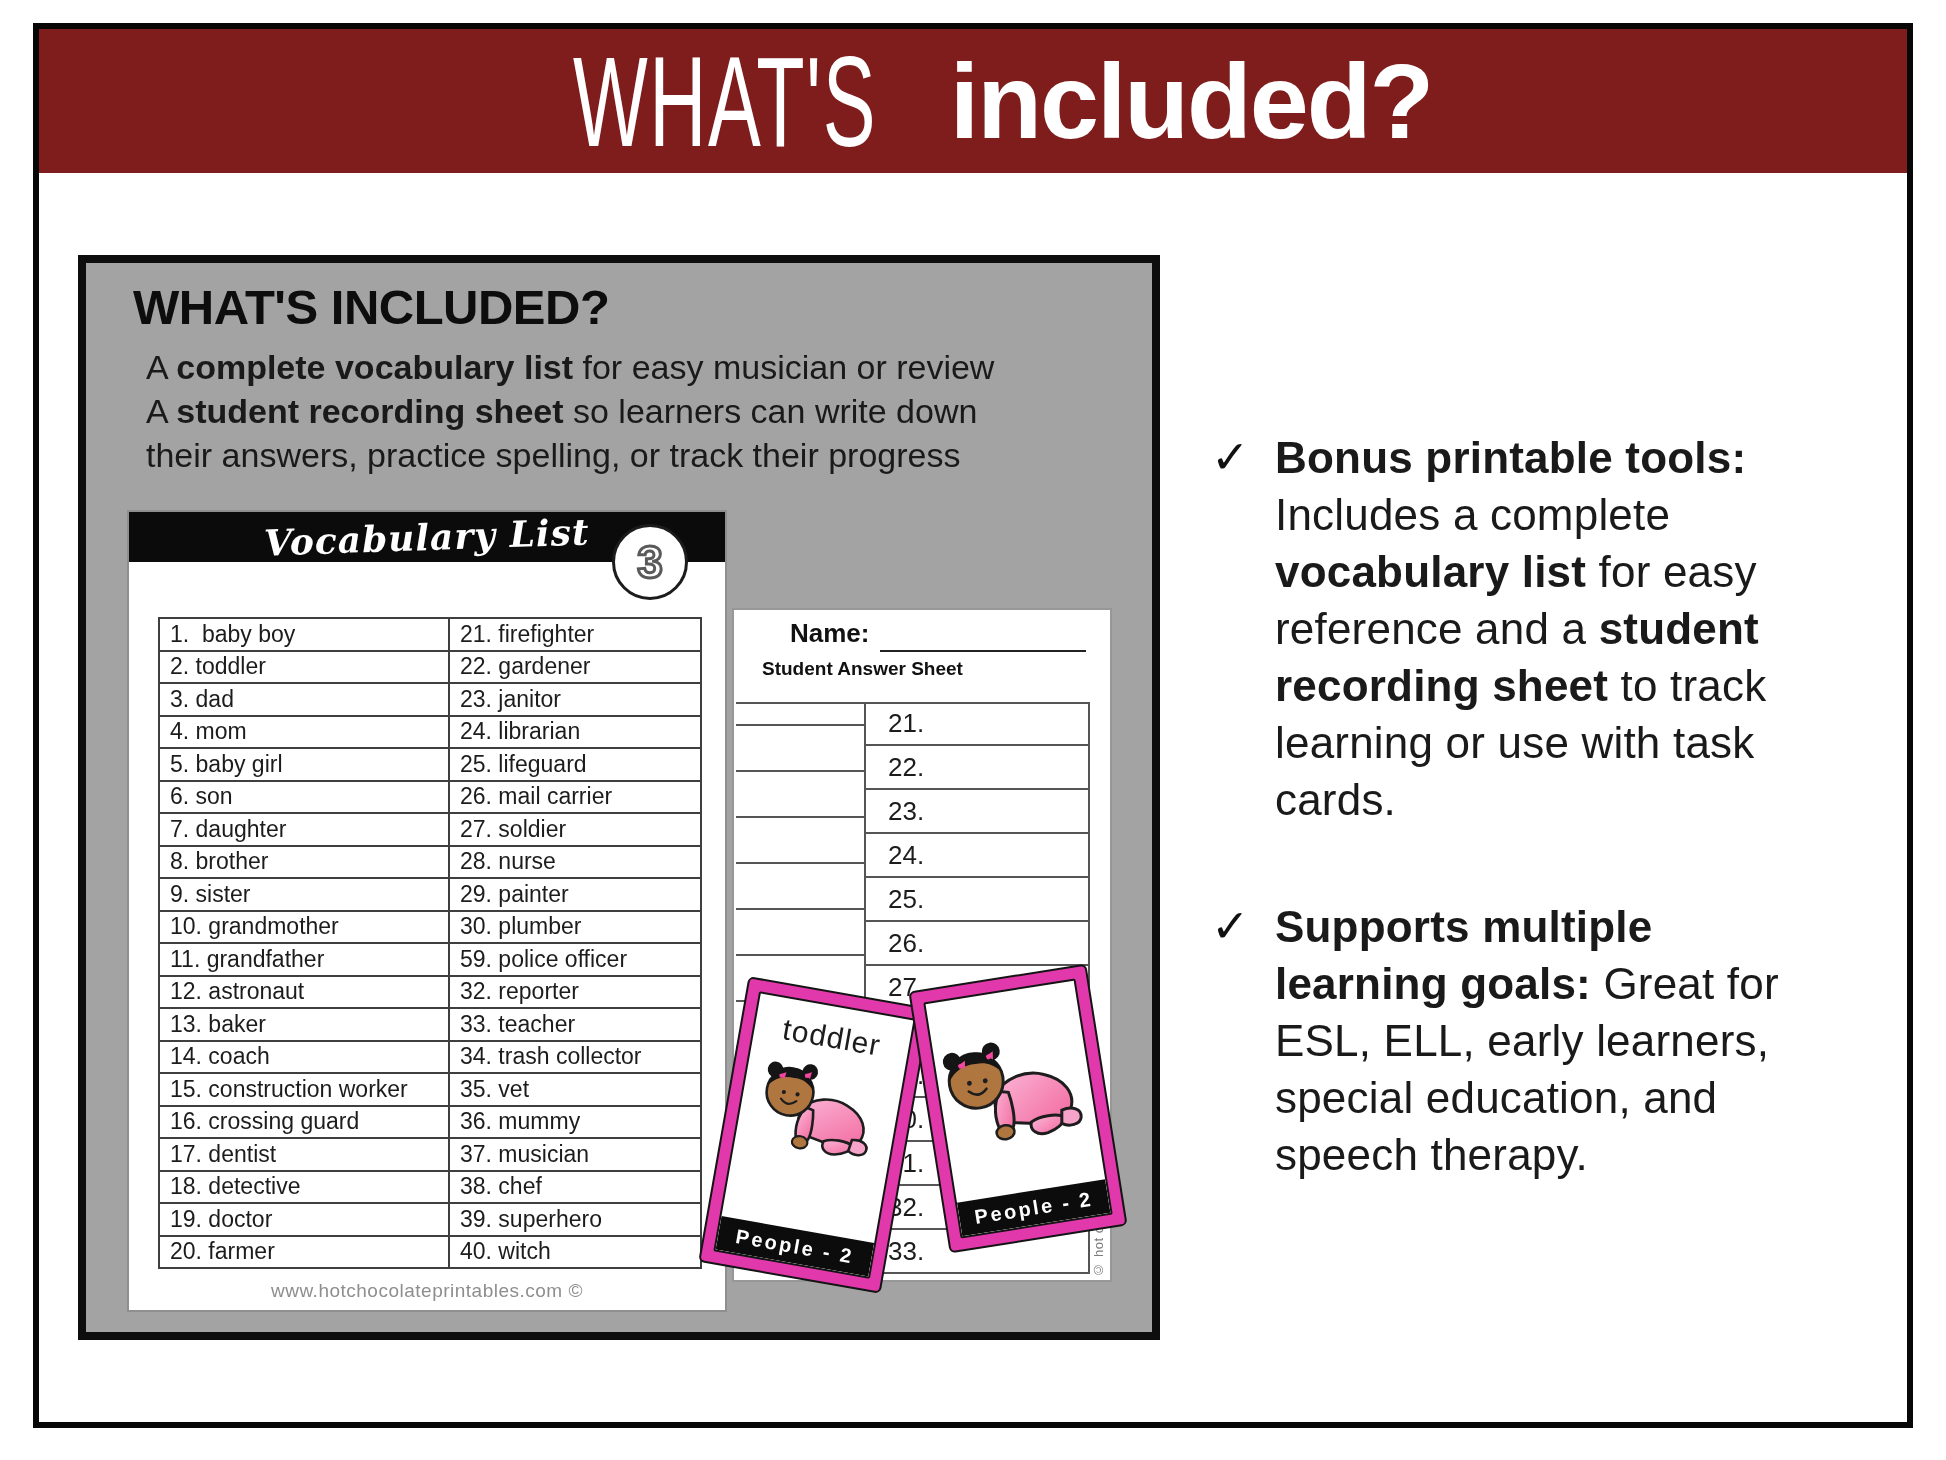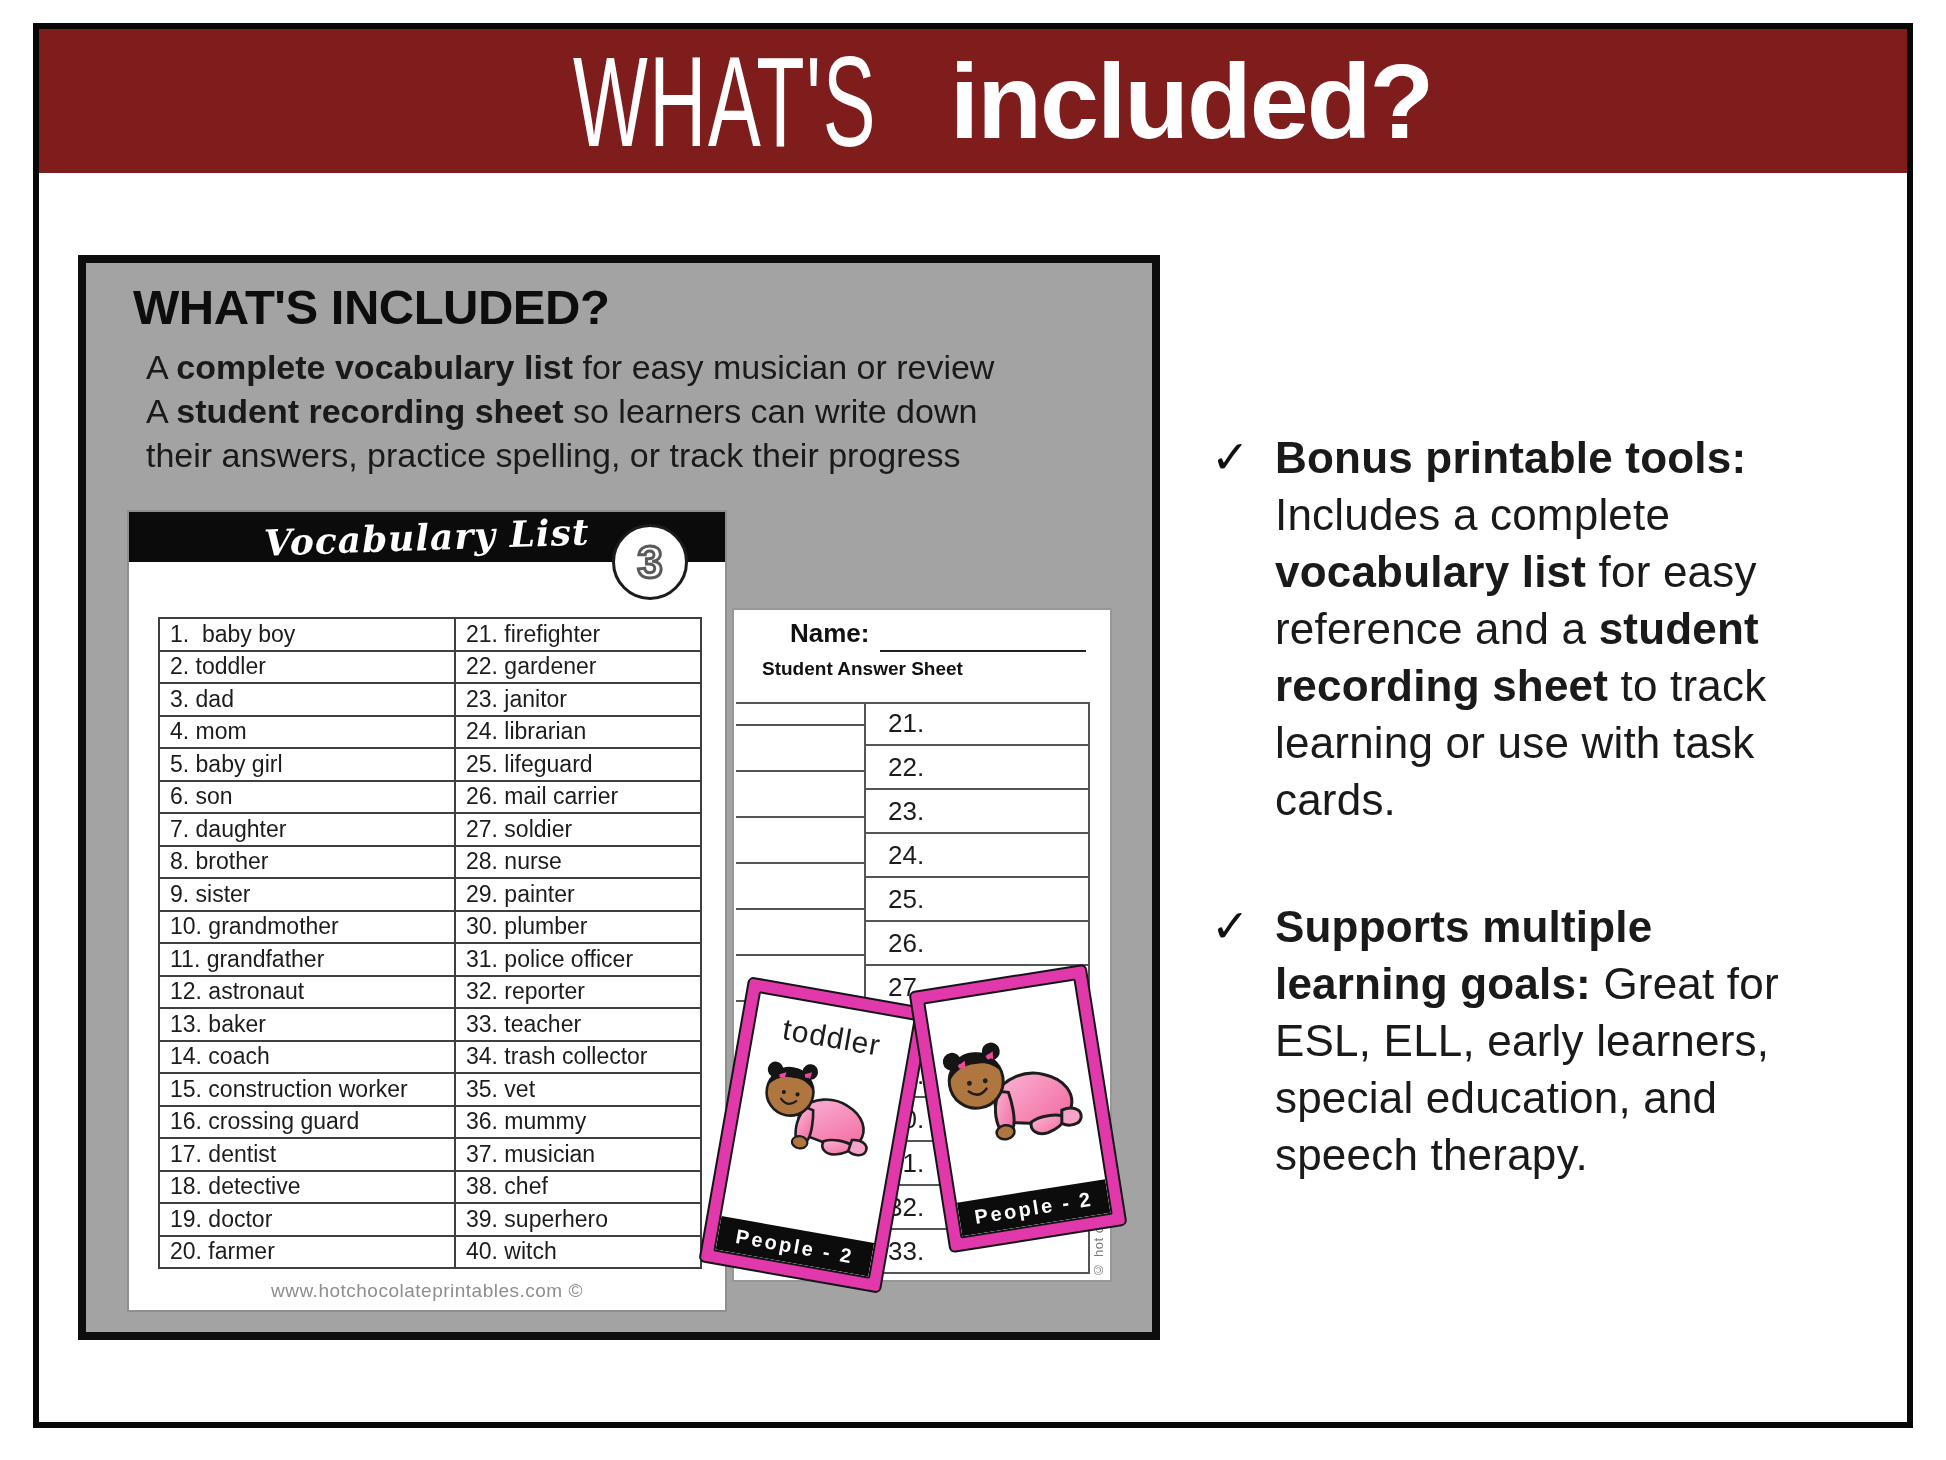--- a/index.html
+++ b/index.html
@@ -31,21 +31,21 @@
            display:flex;align-items:center;justify-content:center;}
   .vtitle{color:#fff;font-family:"DejaVu Serif",serif;font-style:italic;font-weight:700;
           font-size:36px;letter-spacing:1px;transform:rotate(-2deg);}
   .badge{position:absolute;left:483px;top:12px;width:76px;height:76px;border-radius:50%;
          background:#fff;border:3px solid #1c1c1c;box-sizing:border-box;z-index:3;
          display:flex;align-items:center;justify-content:center;}
   .badge span{font-size:46px;font-weight:700;color:#fff;-webkit-text-stroke:3px #5a5a5a;
               text-shadow:0 0 1px #777;}
   .vsub{position:absolute;left:0;top:57px;width:100%;text-align:center;font-size:30px;font-weight:700;color:#111;}
   .vtable{position:absolute;left:29px;top:105px;width:544px;height:652px;border-collapse:collapse;table-layout:fixed;}
-  .vtable td{border:2px solid #3f3f3f;font-size:23px;color:#1c1c1c;padding:0 16px 0 10px;vertical-align:middle;}
+  .vtable td{border:2px solid #3f3f3f;font-size:23px;color:#1c1c1c;padding:0 10px 0 10px;vertical-align:middle;}
   .vtable td.c1{width:268px;}
   .vfooter{position:absolute;left:0;top:768px;width:100%;text-align:center;font-size:19px;color:#8e8e8e;letter-spacing:0.5px;}
 
   
   .answer-sheet{position:absolute;left:646px;top:345px;width:380px;height:674px;background:#fff;
                 border:2px solid #979797;box-sizing:border-box;z-index:1;}
   .asname{position:absolute;left:56px;top:8px;font-size:26px;font-weight:700;color:#111;}
   .asline{position:absolute;left:146px;top:8px;width:206px;height:32px;border-bottom:2.5px solid #222;}
   .astitle{position:absolute;left:28px;top:48px;font-size:19px;font-weight:700;color:#111;}
   .astop{position:absolute;left:2px;top:92px;width:352px;border-top:2px solid #555;}
@@ -171,21 +171,21 @@
           <tr>
                 <td class="c1"><span>9. sister</span></td>
                 <td><span>29. painter</span></td>
               </tr>
           <tr>
                 <td class="c1"><span>10. grandmother</span></td>
                 <td><span>30. plumber</span></td>
               </tr>
           <tr>
                 <td class="c1"><span>11. grandfather</span></td>
-                <td><span>31. police officer</span></td>
+                <td><span>59. police officer</span></td>
               </tr>
           <tr>
                 <td class="c1"><span>12. astronaut</span></td>
                 <td><span>32. reporter</span></td>
               </tr>
           <tr>
                 <td class="c1"><span>13. baker</span></td>
                 <td><span>33. teacher</span></td>
               </tr>
           <tr>

